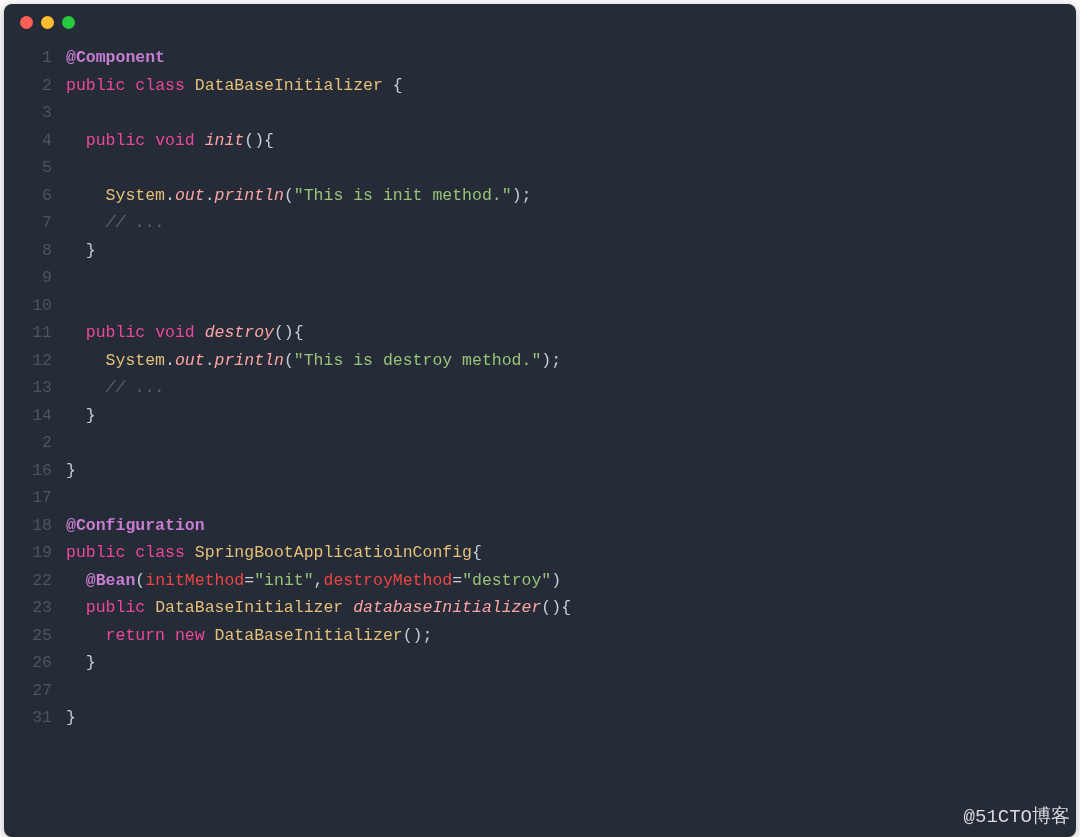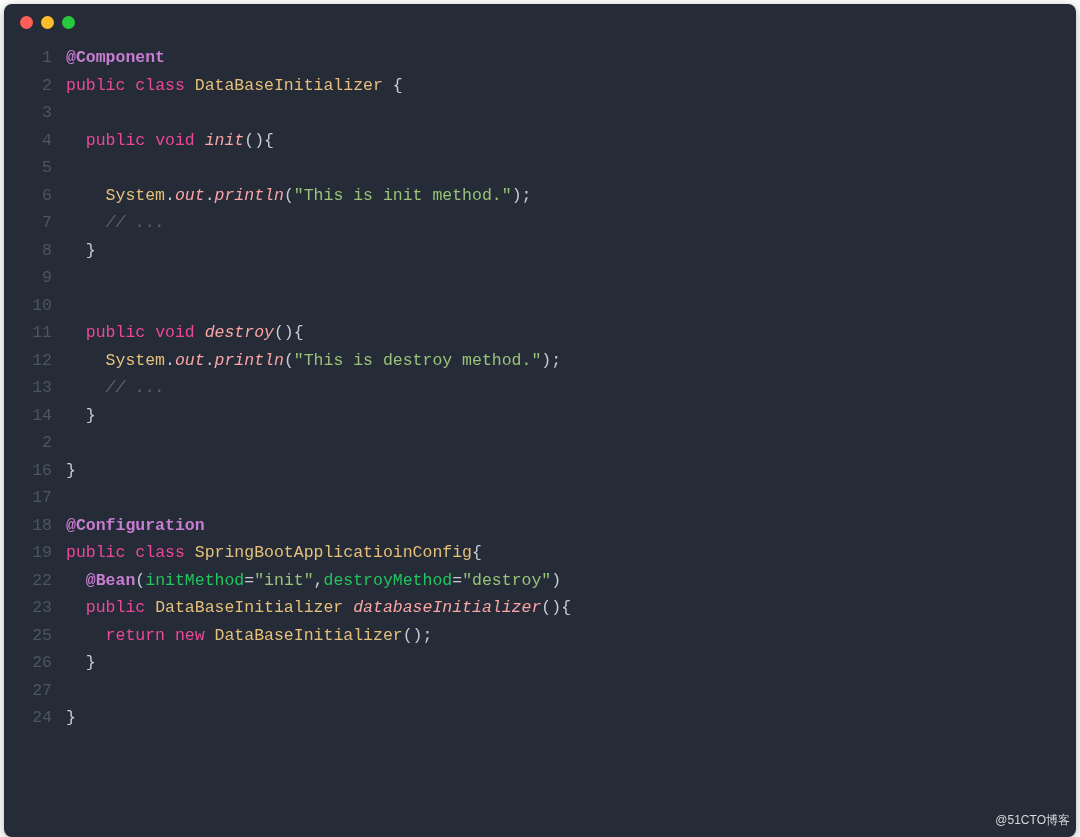--- a/index.html
+++ b/index.html
@@ -55,28 +55,28 @@
   .code {
     color: #c7cdd6;
   }
   .kw { color: #ec4899; }          
   .ann { color: #c77dd1; font-weight: bold; }         
   .type { color: #e5c07b; }        
   .fn { color: #fca5a5; font-style: italic; }          
   .str { color: #98c379; }         
   .punc { color: #c7cdd6; }        
   .cmt { color: #5a6374; font-style: italic; }  
-  .param { color: #22c55e; }
+  .param { color: #ef4444; }
   .watermark {
     position: absolute;
     bottom: 8px;
     right: 10px;
     color: #d7d9dc;
-    font-size: 12px;
-    font-family: Liberation Sans, sans-serif;
+    font-size: 19px;
+    font-family: Liberation Mono, monospace;
   }
 </style>
 </head>
 <body>
 
 <div class="window">
   <div class="titlebar">
     <div class="dot red"></div>
     <div class="dot yellow"></div>
     <div class="dot green"></div>
@@ -99,17 +99,17 @@
       <div class="line"><span class="gutter">2</span><span class="code"></span></div>
       <div class="line"><span class="gutter">16</span><span class="code"><span class="punc">}</span></span></div>
       <div class="line"><span class="gutter">17</span><span class="code"></span></div>
       <div class="line"><span class="gutter">18</span><span class="code"><span class="ann">@Configuration</span></span></div>
       <div class="line"><span class="gutter">19</span><span class="code"><span class="kw">public</span><span class="punc"> </span><span class="kw">class</span><span class="punc"> </span><span class="type">SpringBootApplicatioinConfig</span><span class="punc">{</span></span></div>
       <div class="line"><span class="gutter">22</span><span class="code"><span class="punc">  </span><span class="ann">@Bean</span><span class="punc">(</span><span class="param">initMethod</span><span class="punc">=</span><span class="str">"init"</span><span class="punc">,</span><span class="param">destroyMethod</span><span class="punc">=</span><span class="str">"destroy"</span><span class="punc">)</span></span></div>
       <div class="line"><span class="gutter">23</span><span class="code"><span class="punc">  </span><span class="kw">public</span><span class="punc"> </span><span class="type">DataBaseInitializer</span><span class="punc"> </span><span class="fn">databaseInitializer</span><span class="punc">(){</span></span></div>
       <div class="line"><span class="gutter">25</span><span class="code"><span class="punc">    </span><span class="kw">return</span><span class="punc"> </span><span class="kw">new</span><span class="punc"> </span><span class="type">DataBaseInitializer</span><span class="punc">();</span></span></div>
       <div class="line"><span class="gutter">26</span><span class="code"><span class="punc">  }</span></span></div>
       <div class="line"><span class="gutter">27</span><span class="code"></span></div>
-      <div class="line"><span class="gutter">24</span><span class="code"><span class="punc">}</span></span></div>
+      <div class="line"><span class="gutter">31</span><span class="code"><span class="punc">}</span></span></div>
     </div>
 </div>
 
 <div class="watermark">@51CTO博客</div>
 
 </body></html>

